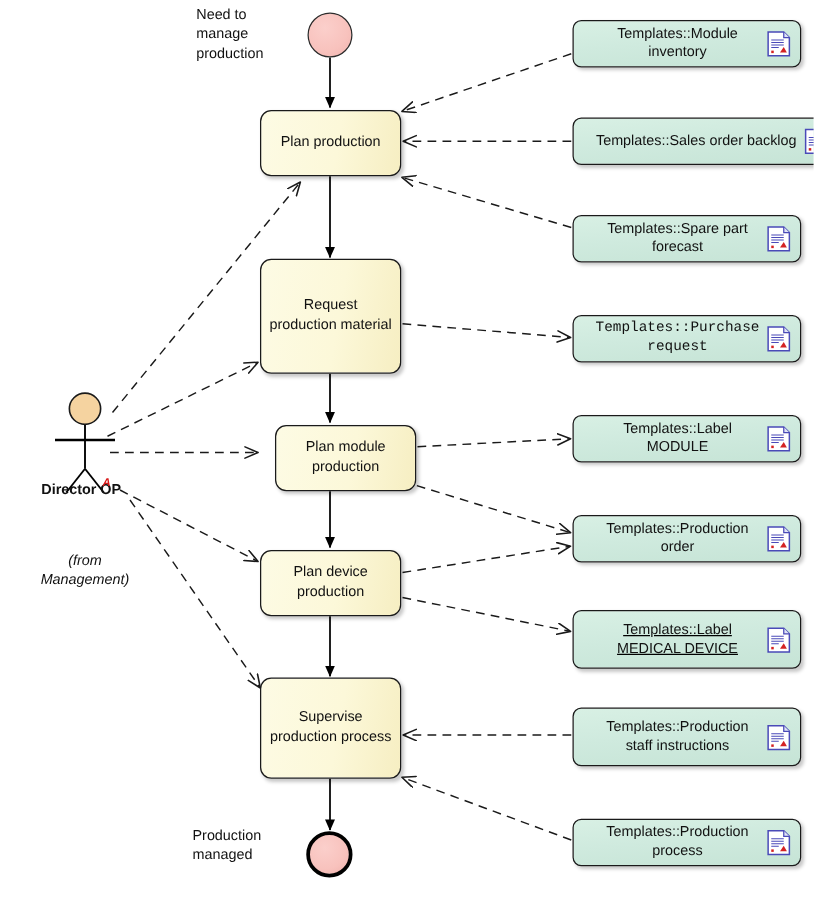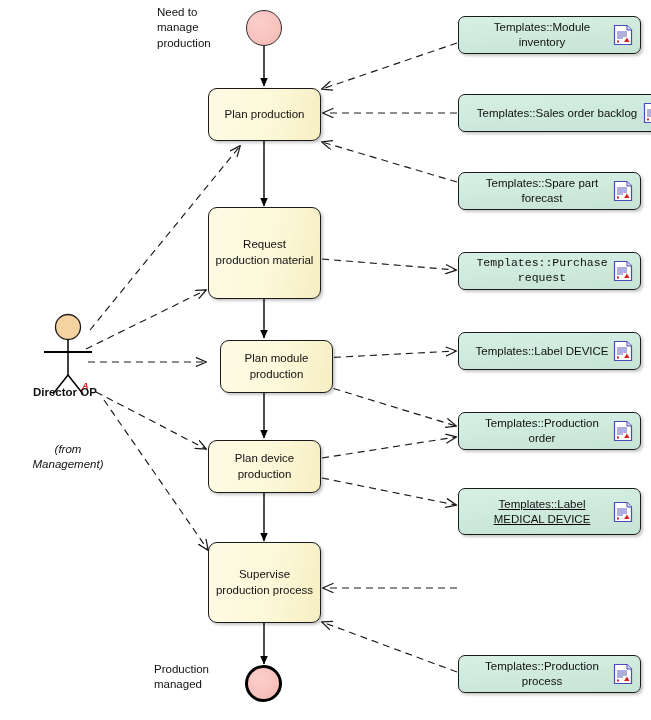--- a/index.html
+++ b/index.html
@@ -273,21 +273,21 @@
           <line x1="4" y1="10" x2="14" y2="10"></line>
           <line x1="4" y1="12" x2="14" y2="12"></line>
           <line x1="4" y1="14" x2="10" y2="14"></line>
         </g>
       <path d="M11 18 L14 13.5 L16.5 18 Z" fill="#d42222"></path>
       <rect x="4" y="16.5" width="2" height="2" fill="#d42222"></rect>
     </svg>
   </div>
 
   <div class="template" style="left:458px;top:332px;width:183px;height:38px;">
-    <span class="tpl-label">Templates::Label DEVICE</span>
+    <span class="tpl-label">Templates::Label MODULE</span>
     <svg class="doc-icon" viewBox="0 0 20 22" xmlns="http://www.w3.org/2000/svg">
       <path d="M1.5 1.5 H14 L18.5 6 V20.5 H1.5 Z" fill="#ffffff" stroke="#4a4ab8" stroke-width="1.2"></path>
       <path d="M14 1.5 V6 H18.5" fill="#dfe4f5" stroke="#4a4ab8" stroke-width="1"></path>
       <g stroke="#4a4ab8" stroke-width="0.9">
           <line x1="4" y1="8" x2="14" y2="8"></line>
           <line x1="4" y1="10" x2="14" y2="10"></line>
           <line x1="4" y1="12" x2="14" y2="12"></line>
           <line x1="4" y1="14" x2="10" y2="14"></line>
         </g>
       <path d="M11 18 L14 13.5 L16.5 18 Z" fill="#d42222"></path>
@@ -320,20 +320,35 @@
           <line x1="4" y1="8" x2="14" y2="8"></line>
           <line x1="4" y1="10" x2="14" y2="10"></line>
           <line x1="4" y1="12" x2="14" y2="12"></line>
           <line x1="4" y1="14" x2="10" y2="14"></line>
         </g>
       <path d="M11 18 L14 13.5 L16.5 18 Z" fill="#d42222"></path>
       <rect x="4" y="16.5" width="2" height="2" fill="#d42222"></rect>
     </svg>
   </div>
 
+  <div class="template" style="left:458px;top:566px;width:183px;height:47px;">
+    <span class="tpl-label">Templates::Production staff instructions</span>
+    <svg class="doc-icon" viewBox="0 0 20 22" xmlns="http://www.w3.org/2000/svg">
+      <path d="M1.5 1.5 H14 L18.5 6 V20.5 H1.5 Z" fill="#ffffff" stroke="#4a4ab8" stroke-width="1.2"></path>
+      <path d="M14 1.5 V6 H18.5" fill="#dfe4f5" stroke="#4a4ab8" stroke-width="1"></path>
+      <g stroke="#4a4ab8" stroke-width="0.9">
+          <line x1="4" y1="8" x2="14" y2="8"></line>
+          <line x1="4" y1="10" x2="14" y2="10"></line>
+          <line x1="4" y1="12" x2="14" y2="12"></line>
+          <line x1="4" y1="14" x2="10" y2="14"></line>
+        </g>
+      <path d="M11 18 L14 13.5 L16.5 18 Z" fill="#d42222"></path>
+      <rect x="4" y="16.5" width="2" height="2" fill="#d42222"></rect>
+    </svg>
+  </div>
 
   <div class="template" style="left:458px;top:655px;width:183px;height:38px;">
     <span class="tpl-label">Templates::Production process</span>
     <svg class="doc-icon" viewBox="0 0 20 22" xmlns="http://www.w3.org/2000/svg">
       <path d="M1.5 1.5 H14 L18.5 6 V20.5 H1.5 Z" fill="#ffffff" stroke="#4a4ab8" stroke-width="1.2"></path>
       <path d="M14 1.5 V6 H18.5" fill="#dfe4f5" stroke="#4a4ab8" stroke-width="1"></path>
       <g stroke="#4a4ab8" stroke-width="0.9">
           <line x1="4" y1="8" x2="14" y2="8"></line>
           <line x1="4" y1="10" x2="14" y2="10"></line>
           <line x1="4" y1="12" x2="14" y2="12"></line>

